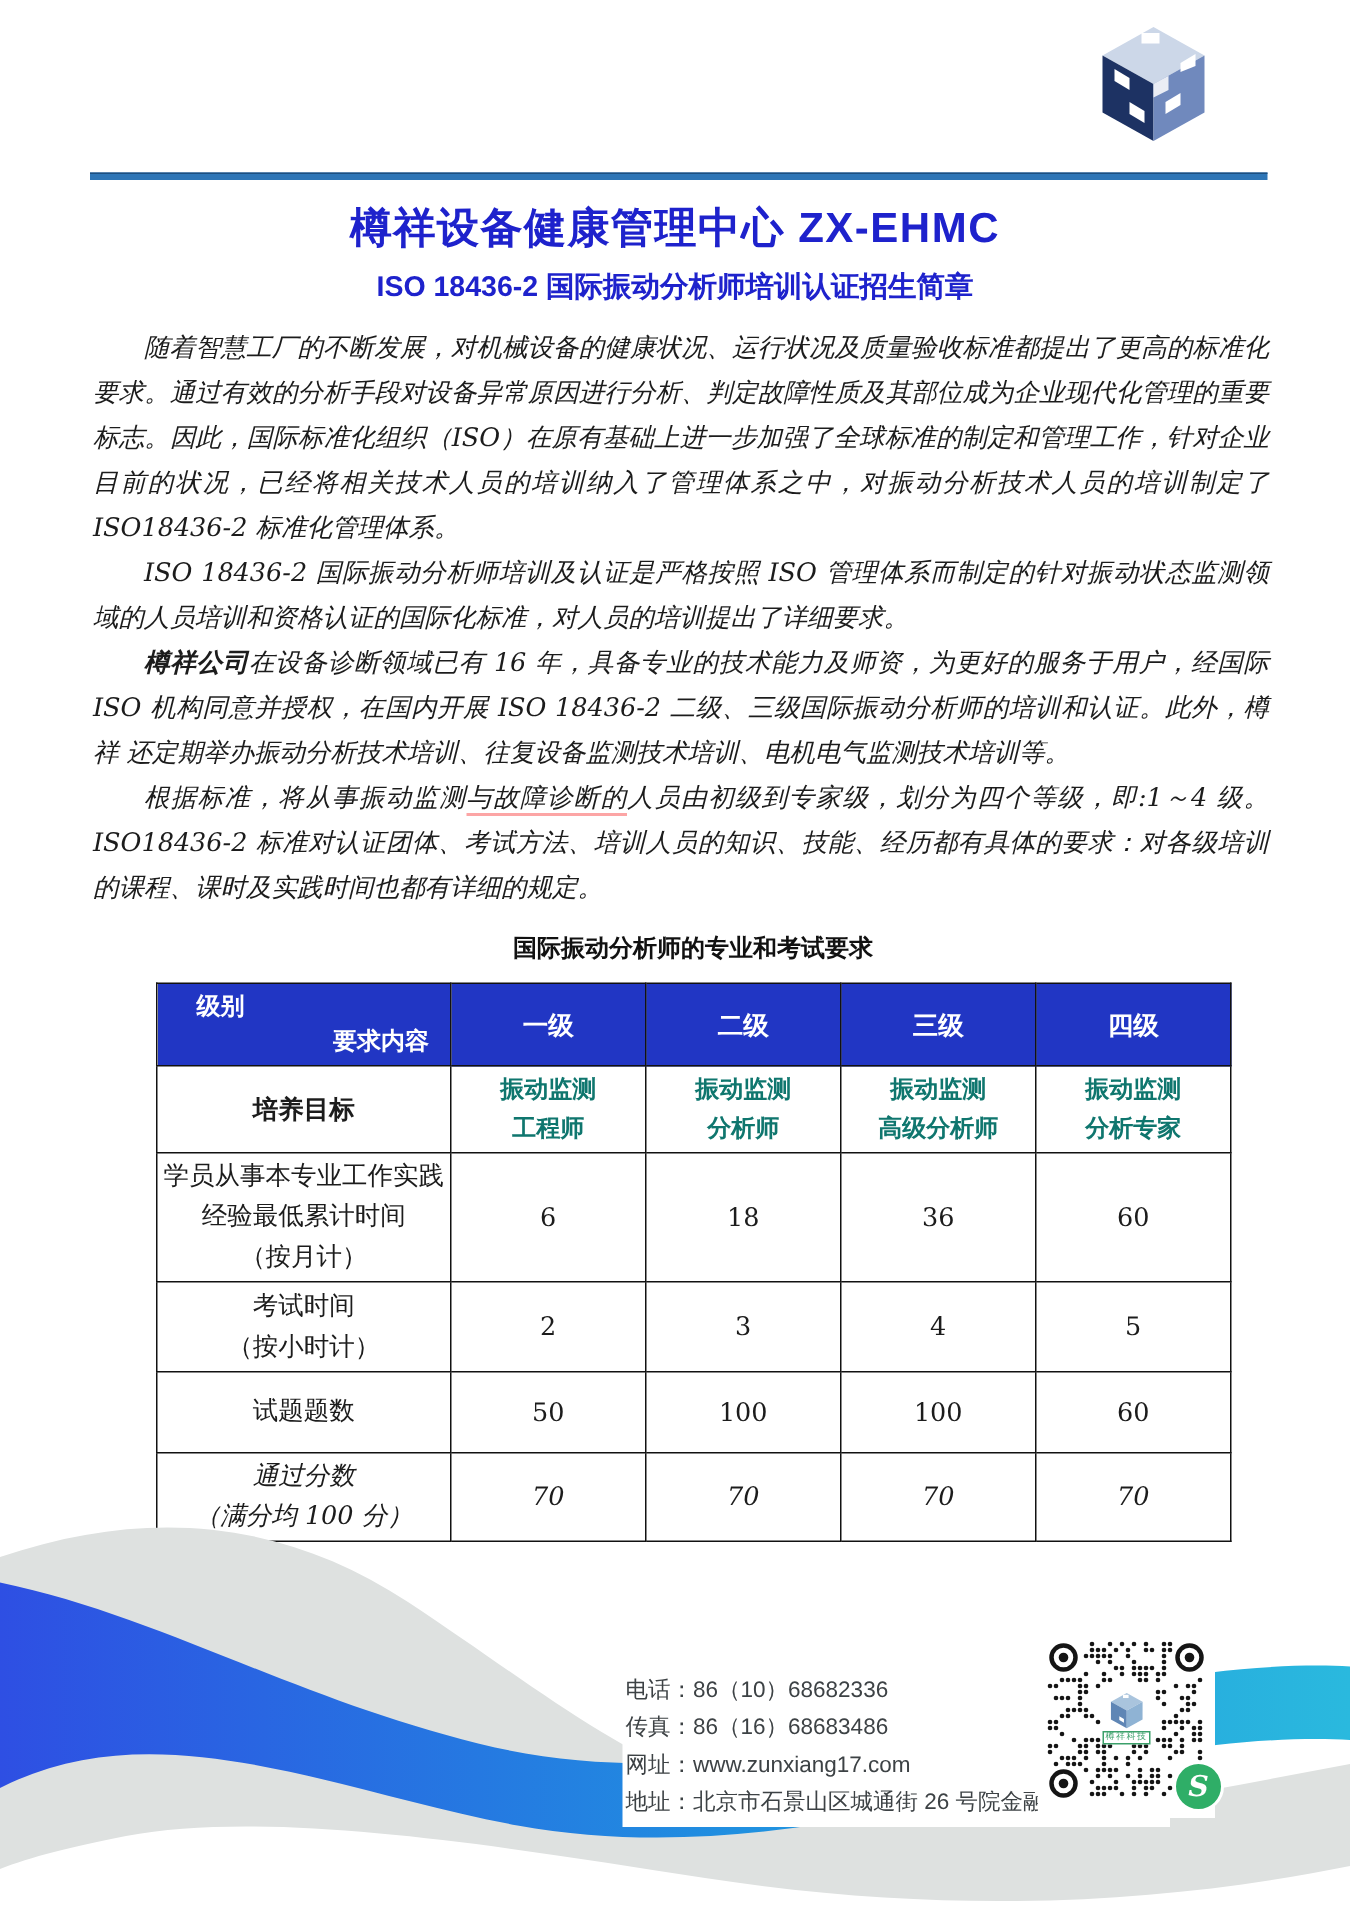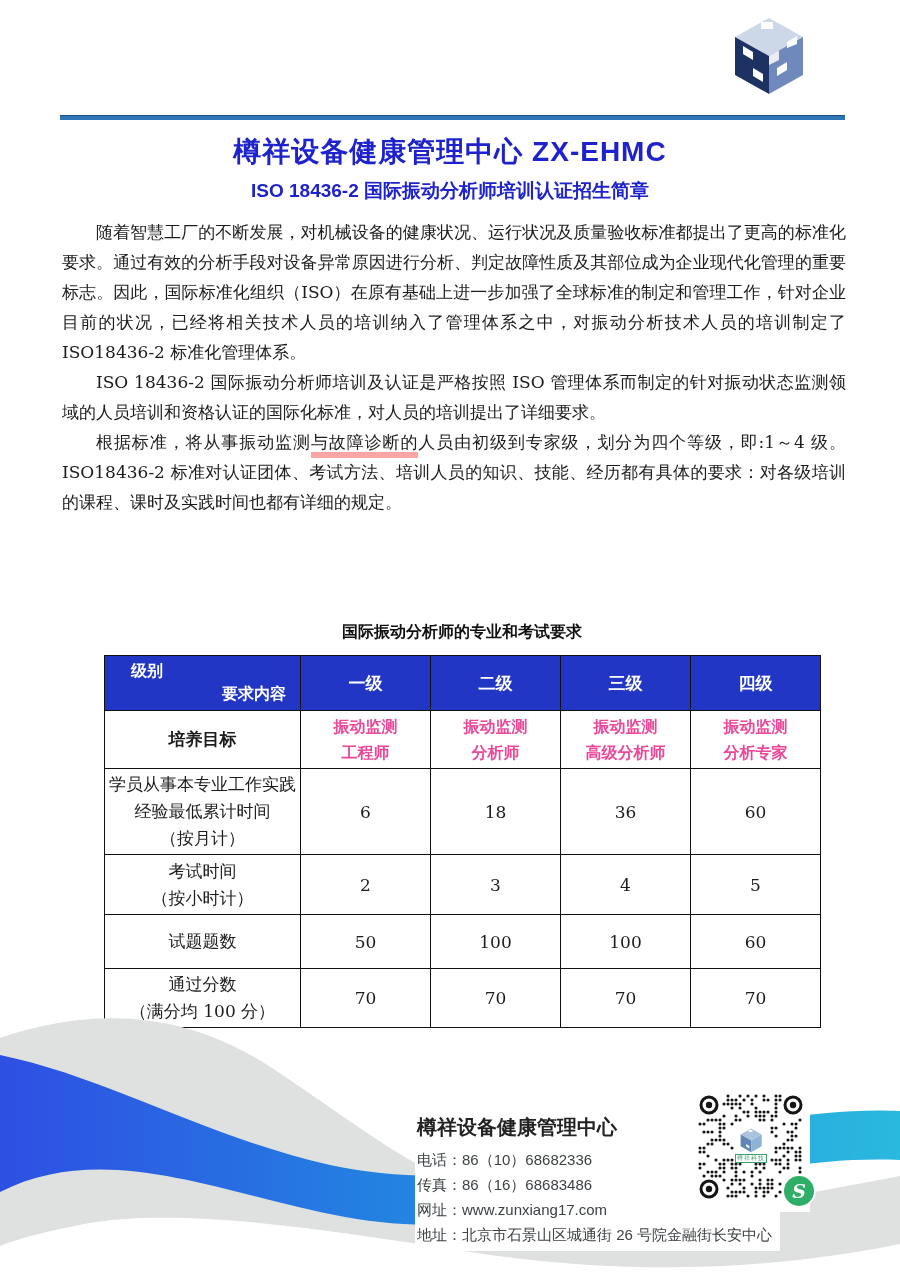--- a/index.html
+++ b/index.html
@@ -13,46 +13,46 @@
         background:#2e75b6;border-top:1px solid #1c4f80;}
   .doc-title{position:absolute;left:0;right:0;top:133px;text-align:center;margin:0;
         font-family:"Liberation Sans", sans-serif;font-weight:bold;
         font-size:28px;color:#1e22cc;letter-spacing:1px;}
   .doc-subtitle{position:absolute;left:0;right:0;top:178px;text-align:center;margin:0;
         font-family:"Liberation Sans", sans-serif;font-weight:bold;
         font-size:19px;color:#1e22cc;}
 
   
   .paragraphs{position:absolute;left:62px;right:54px;top:217px;
-        font-size:17px;line-height:30px;color:#1c1c1c;text-align:justify;}
+        font-size:17px;line-height:30px;color:#1c1c1c;text-align:justify;font-style:italic;}
   .paragraphs p{margin:0;text-indent:2em;}
   .seg-bold{font-weight:bold;font-family:"Liberation Sans", sans-serif;}
-  .seg-underline{border-bottom:6px solid #fca5a5;}
+  .seg-underline{border-bottom:2px solid #fca5a5;}
 
   
   .table-section{position:absolute;left:104px;top:622px;width:716px;}
   .table-title{margin:0 0 12px 0;text-align:center;color:#111;
         font-family:"Liberation Sans", sans-serif;font-weight:bold;font-size:16px;}
   table.req{border-collapse:collapse;width:716px;table-layout:fixed;}
   table.req th,table.req td{border:1.5px solid #111;padding:2px 4px;text-align:center;vertical-align:middle;}
   table.req thead th{background:#2136c4;color:#ffffff;height:50px;
         font-family:"Liberation Sans", sans-serif;font-weight:bold;font-size:17px;}
   th.corner{position:relative;}
   .corner-top{position:absolute;left:26px;top:5px;font-size:16px;}
   .corner-bottom{position:absolute;right:14px;bottom:5px;font-size:16px;}
   tbody tr:nth-child(1){height:58px;}
   tbody tr:nth-child(2){height:80px;}
   tbody tr:nth-child(3){height:60px;}
   tbody tr:nth-child(4){height:54px;}
-  tbody tr:nth-child(5){height:54px;}
+  tbody tr:nth-child(5){height:54px;font-style:italic;}
   td.row-label{font-size:17px;color:#1c1c1c;line-height:27px;white-space:pre-line;}
   td.row-label.bold-label{font-family:"Liberation Sans", sans-serif;font-weight:bold;font-size:17px;}
   td.value{font-size:17px;color:#1c1c1c;}
   td.value-bold{font-family:Liberation Sans, sans-serif;font-weight:bold;
-        font-size:16px;line-height:26px;white-space:pre-line;color:#ec4899;}
+        font-size:16px;line-height:26px;white-space:pre-line;color:#0f766e;}
 
   
   .waves{position:absolute;left:0;top:1010px;width:900px;height:263px;z-index:1;}
   .footer-info{position:absolute;left:415px;top:1112px;z-index:3;background:#ffffff;
         padding:2px 8px 4px 2px;white-space:nowrap;}
   .company{font-family:"Liberation Sans", sans-serif;font-weight:bold;
         font-size:20px;color:#222222;margin-bottom:6px;}
   .contact-line{font-family:"Liberation Sans", sans-serif;font-size:15px;
         color:#3d4245;line-height:25px;}
   .qr{position:absolute;left:692px;top:1092px;width:118px;height:120px;z-index:4;background:#ffffff;}
@@ -84,20 +84,21 @@
   </svg>
 
   <div class="rule"></div>
 
   <h1 class="doc-title">樽祥设备健康管理中心 ZX-EHMC</h1>
   <h2 class="doc-subtitle">ISO 18436-2 国际振动分析师培训认证招生简章</h2>
 
   <div class="paragraphs" id="paragraphs">
       <p><span>随着智慧工厂的不断发展，对机械设备的健康状况、运行状况及质量验收标准都提出了更高的标准化要求。通过有效的分析手段对设备异常原因进行分析、判定故障性质及其部位成为企业现代化管理的重要标志。因此，国际标准化组织（ISO）在原有基础上进一步加强了全球标准的制定和管理工作，针对企业目前的状况，已经将相关技术人员的培训纳入了管理体系之中，对振动分析技术人员的培训制定了 ISO18436-2 标准化管理体系。</span></p>
       <p><span>ISO 18436-2 国际振动分析师培训及认证是严格按照 ISO 管理体系而制定的针对振动状态监测领域的人员培训和资格认证的国际化标准，对人员的培训提出了详细要求。</span></p>
+      <p><span class="seg-bold">樽祥公司</span><span>在设备诊断领域已有 16 年，具备专业的技术能力及师资，为更好的服务于用户，经国际 ISO 机构同意并授权，在国内开展 ISO 18436-2 二级、三级国际振动分析师的培训和认证。此外，樽祥 还定期举办振动分析技术培训、往复设备监测技术培训、电机电气监测技术培训等。</span></p>
       <p><span>根据标准，将从事振动监测</span><span class="seg-underline">与故障诊断的</span><span>人员由初级到专家级，划分为四个等级，即:1～4 级。ISO18436-2 标准对认证团体、考试方法、培训人员的知识、技能、经历都有具体的要求：对各级培训的课程、课时及实践时间也都有详细的规定。</span></p>
     </div>
 
   <div class="table-section">
     <h3 class="table-title">国际振动分析师的专业和考试要求</h3>
     <table class="req">
       <colgroup>
         <col style="width:196px">
           <col style="width:130px">
           <col style="width:130px">
@@ -171,21 +172,20 @@
         <stop offset="1" stop-color="#2ab9de"></stop>
       </linearGradient>
     </defs>
     <path fill="#dee1e0" d="M0,28 C100,-6 190,4 272,58 C372,124 436,182 540,198 C660,216 780,188 900,166
          L900,234 C780,258 640,268 470,242 C330,220 180,196 84,214 C48,221 20,228 0,236 Z"></path>
     <path fill="url(#blueWave)" d="M0,45 C110,68 200,125 330,155 C480,188 630,135 760,112 C815,102 865,99 900,101
          L900,150 C865,148 815,151 775,159 C645,183 500,235 345,207 C225,185 105,128 0,182 Z"></path>
   </svg>
 
   <div class="footer-info">
-    <div class="company">樽祥设备健康管理中心</div>
     <div id="contact-lines">
         <div class="contact-line">电话：86（10）68682336</div>
         <div class="contact-line">传真：86（16）68683486</div>
         <div class="contact-line">网址：www.zunxiang17.com</div>
         <div class="contact-line">地址：北京市石景山区城通街 26 号院金融街长安中心</div>
       </div>
   </div>
 
   <div class="qr">
     <svg viewBox="0 0 110 110">

